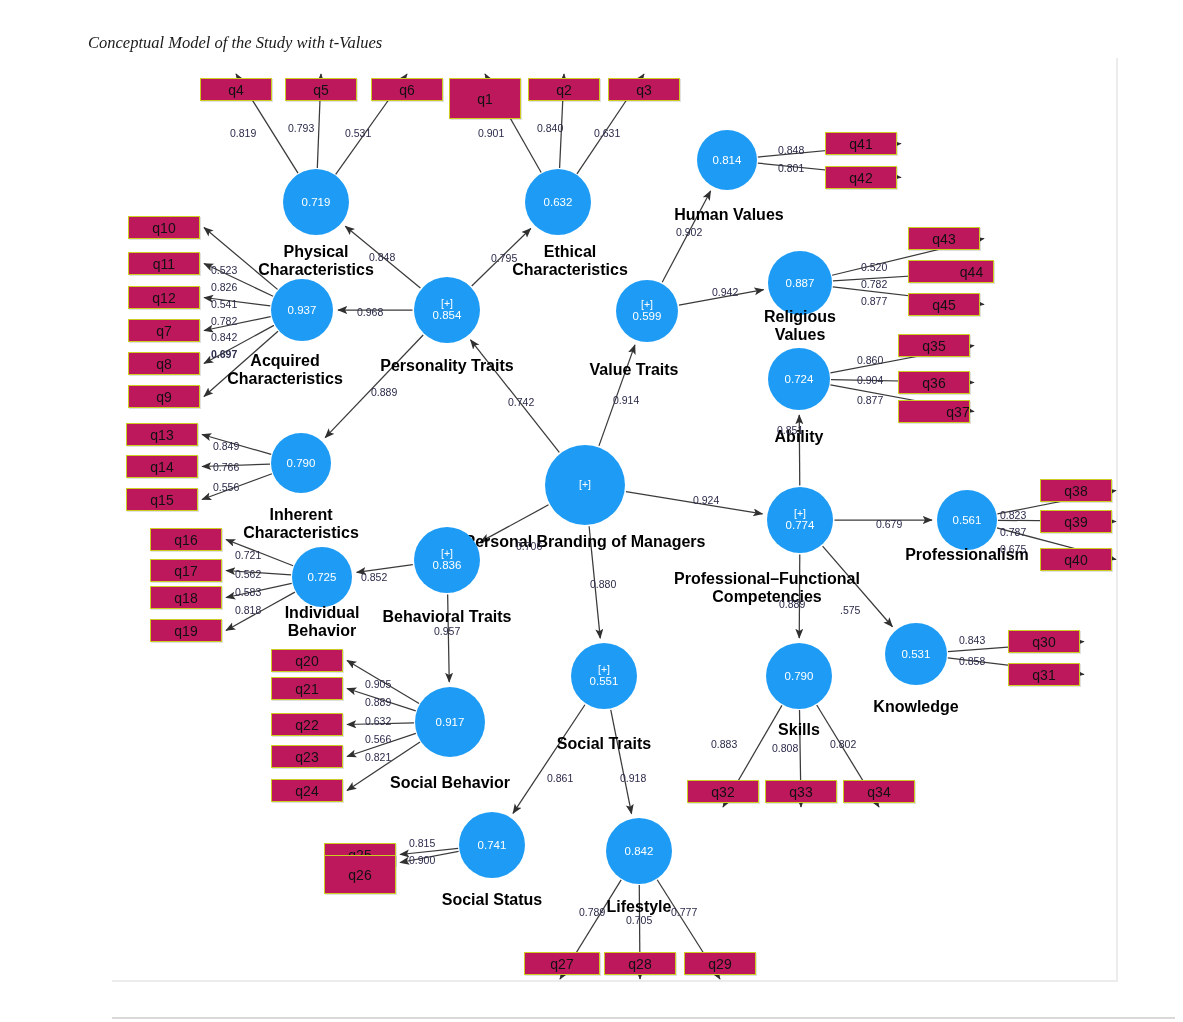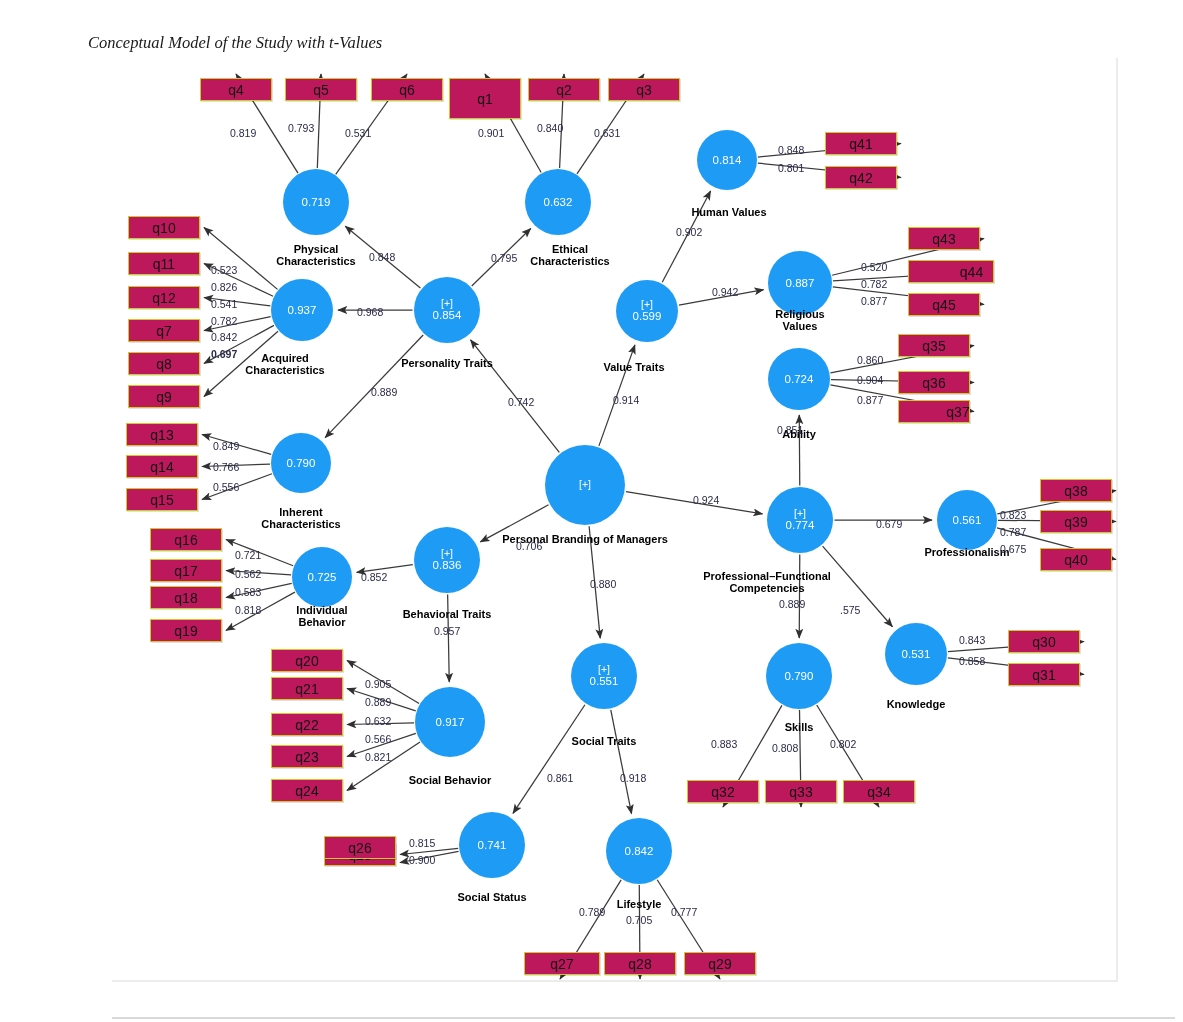--- a/index.html
+++ b/index.html
@@ -13,21 +13,21 @@
   #bottom-rule{position:absolute;left:112px;top:1017px;width:1063px;height:2px;background:#d9d9d9;}
   #canvas{position:absolute;left:0;top:0;width:1183px;height:1022px;}
   .ind-box{position:absolute;background:#be185d;border:1px solid #cccc22;
        box-shadow:1px 1px 0 rgba(0,0,0,.12);
        box-sizing:border-box;display:flex;align-items:center;justify-content:center;
        font-size:14px;color:#111;font-family:"Liberation Sans",sans-serif;}
   .node{position:absolute;border-radius:50%;background:#1e9cf5;
        display:flex;flex-direction:column;align-items:center;justify-content:center;
        color:#ffffff;font-size:11.5px;line-height:1.12;box-sizing:border-box;}
   .node .plus{font-size:10.5px;}
-  .node-label{position:absolute;font-size:11px;font-weight:bold;color:#000;
+  .node-label{position:absolute;font-size:16px;font-weight:bold;color:#000;
        text-align:center;line-height:1.1;white-space:pre-line;}
   .edge-label{position:absolute;font-size:10.5px;color:#2a2a4a;white-space:nowrap;}
 </style>
 </head>
 <body>
 
 <div id="page-title">Conceptual Model of the Study with t-Values</div>
 <div id="frame"></div>
 <div id="bottom-rule"></div>
 
@@ -218,21 +218,21 @@
     <div class="ind-box" style="left: 150px; top: 528px; width: 72px; height: 23px;">q16</div>
     <div class="ind-box" style="left: 150px; top: 559px; width: 72px; height: 23px;">q17</div>
     <div class="ind-box" style="left: 150px; top: 586px; width: 72px; height: 23px;">q18</div>
     <div class="ind-box" style="left: 150px; top: 619px; width: 72px; height: 23px;">q19</div>
     <div class="ind-box" style="left: 271px; top: 649px; width: 72px; height: 23px;">q20</div>
     <div class="ind-box" style="left: 271px; top: 677px; width: 72px; height: 23px;">q21</div>
     <div class="ind-box" style="left: 271px; top: 713px; width: 72px; height: 23px;">q22</div>
     <div class="ind-box" style="left: 271px; top: 745px; width: 72px; height: 23px;">q23</div>
     <div class="ind-box" style="left: 271px; top: 779px; width: 72px; height: 23px;">q24</div>
     <div class="ind-box" style="left: 324px; top: 843px; width: 72px; height: 23px;">q25</div>
-    <div class="ind-box" style="left: 324px; top: 836px; width: 72px; height: 23px;">q26</div>
+    <div class="ind-box" style="left: 324px; top: 855px; width: 72px; height: 39px;">q26</div>
     <div class="ind-box" style="left: 524px; top: 952px; width: 76px; height: 23px;">q27</div>
     <div class="ind-box" style="left: 604px; top: 952px; width: 72px; height: 23px;">q28</div>
     <div class="ind-box" style="left: 684px; top: 952px; width: 72px; height: 23px;">q29</div>
     <div class="ind-box" style="left: 1008px; top: 630px; width: 72px; height: 23px;">q30</div>
     <div class="ind-box" style="left: 1008px; top: 663px; width: 72px; height: 23px;">q31</div>
     <div class="ind-box" style="left: 687px; top: 780px; width: 72px; height: 23px;">q32</div>
     <div class="ind-box" style="left: 765px; top: 780px; width: 72px; height: 23px;">q33</div>
     <div class="ind-box" style="left: 843px; top: 780px; width: 72px; height: 23px;">q34</div>
     <div class="ind-box" style="left: 898px; top: 334px; width: 72px; height: 23px;">q35</div>
     <div class="ind-box" style="left: 898px; top: 371px; width: 72px; height: 23px;">q36</div>

